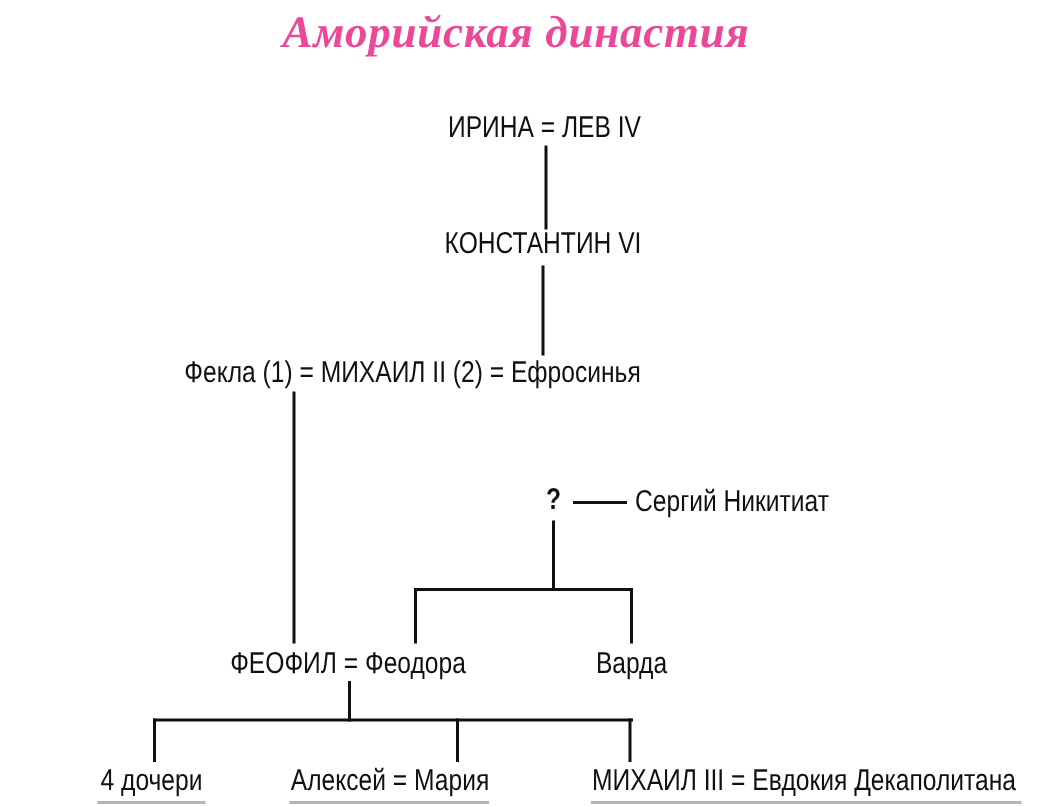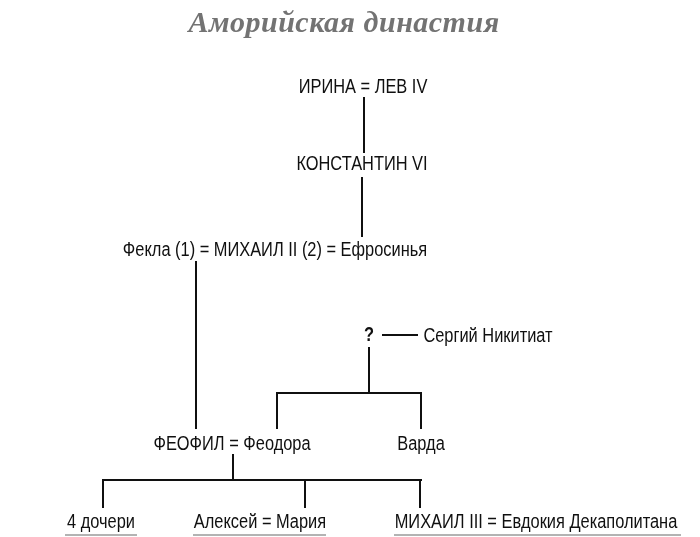--- a/index.html
+++ b/index.html
@@ -15,21 +15,21 @@
     overflow: hidden;
     font-family: "Liberation Sans", sans-serif;
   }
   .title {
     position: absolute;
     transform: translate(-50%, -50%);
     font-family: "Liberation Serif", serif;
     font-style: italic;
     font-weight: 700;
     font-size: 30px;
-    color: #737373;
+    color: #ec4899;
     white-space: nowrap;
     letter-spacing: 0.5px;
   }
   .node {
     position: absolute;
     transform: translate(-50%, -50%) scaleX(0.82);
     font-family: "Liberation Sans", sans-serif;
     font-size: 20px;
     color: #101010;
     white-space: nowrap;

